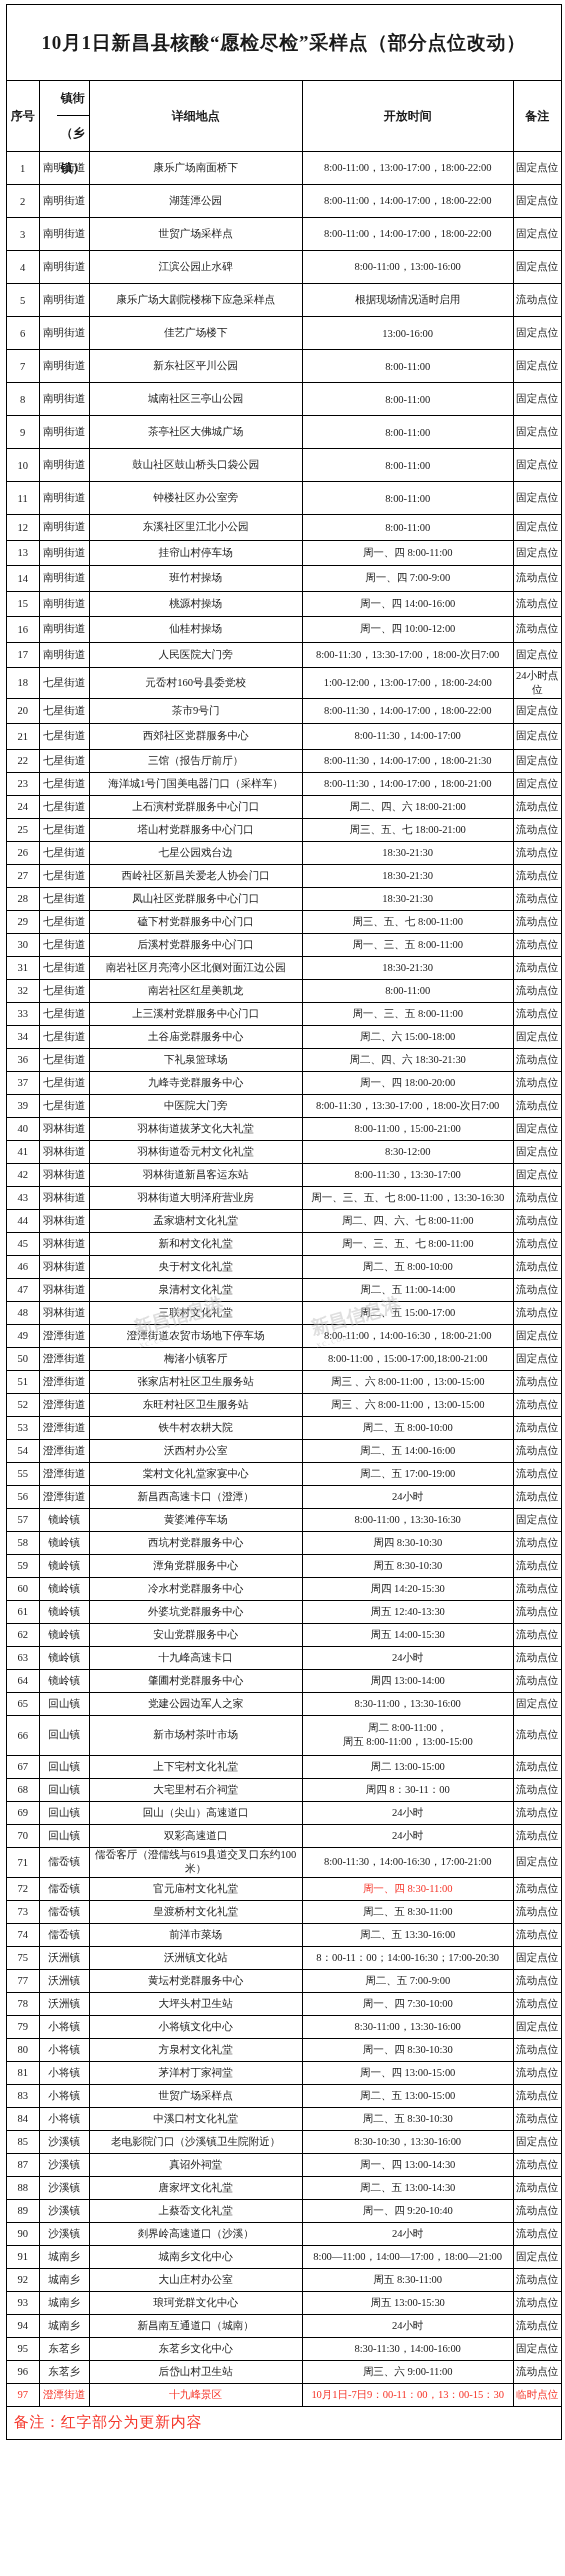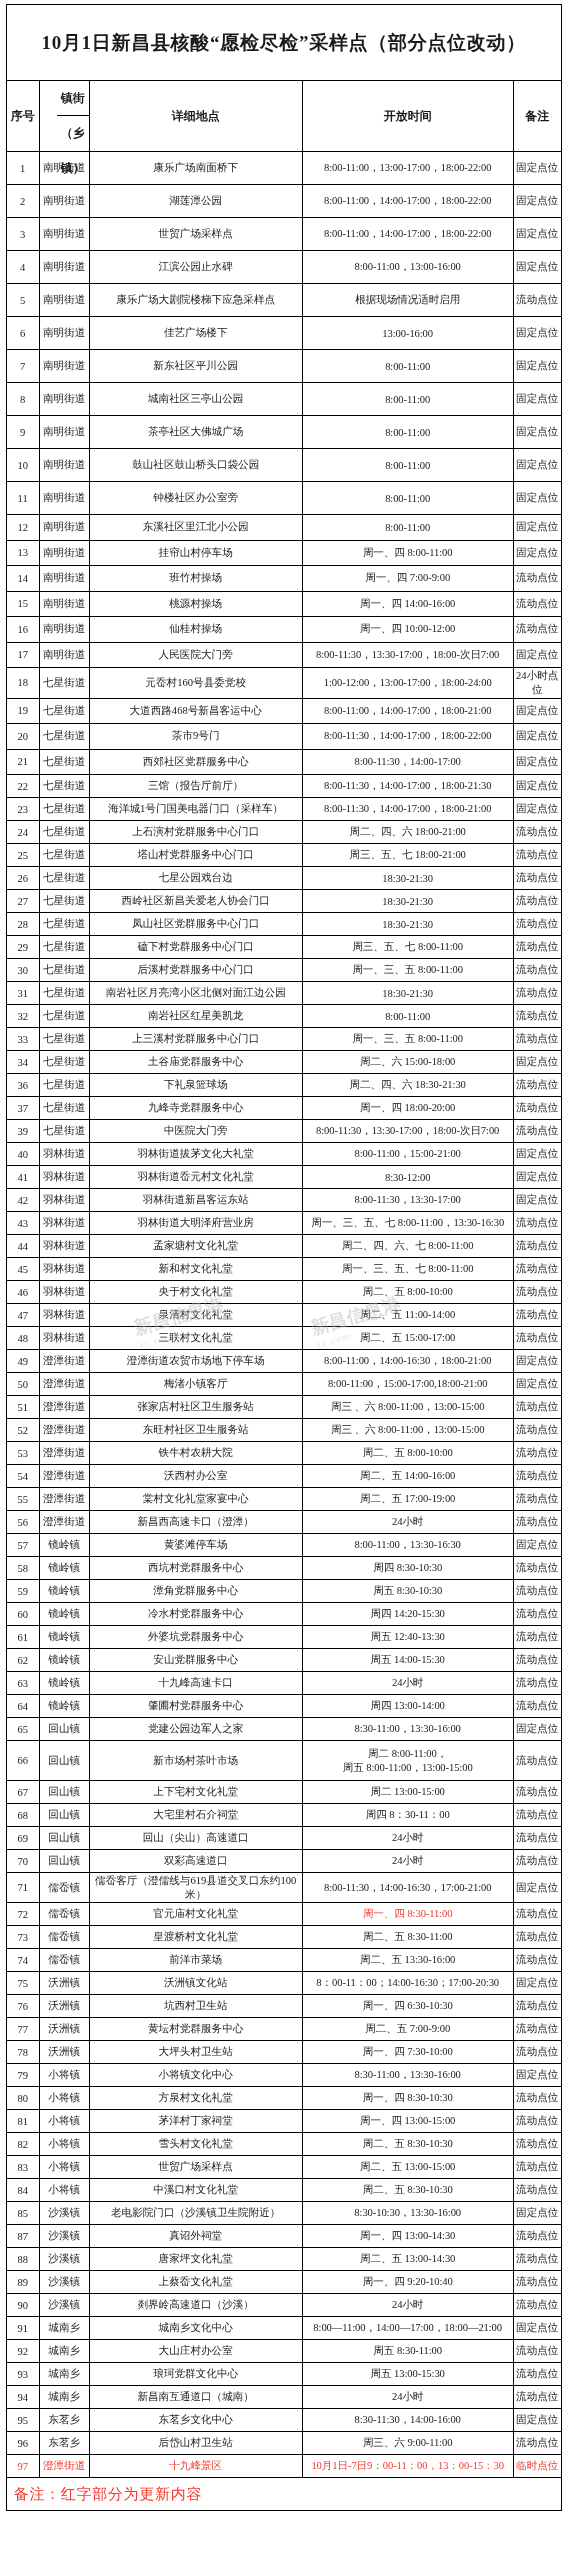--- a/index.html
+++ b/index.html
@@ -173,27 +173,20 @@
           <td>固定点位</td>
         </tr>
         <tr class="h36">
           <td>18</td>
           <td>七星街道</td>
           <td>元岙村160号县委党校</td>
           <td class="time">1:00-12:00，13:00-17:00，18:00-24:00</td>
           <td>24小时点位</td>
         </tr>
         <tr class="h36">
-          <td>19</td>
-          <td>七星街道</td>
-          <td>大道西路468号新昌客运中心</td>
-          <td class="time">8:00-11:00，14:00-17:00，18:00-21:00</td>
-          <td>固定点位</td>
-        </tr>
-        <tr class="h36">
           <td>20</td>
           <td>七星街道</td>
           <td>茶市9号门</td>
           <td class="time">8:00-11:30，14:00-17:00，18:00-22:00</td>
           <td>固定点位</td>
         </tr>
         <tr class="h36">
           <td>21</td>
           <td>七星街道</td>
           <td>西郊社区党群服务中心</td>
@@ -559,27 +552,20 @@
           <td>流动点位</td>
         </tr>
         <tr>
           <td>75</td>
           <td>沃洲镇</td>
           <td>沃洲镇文化站</td>
           <td class="time">8：00-11：00；14:00-16:30；17:00-20:30</td>
           <td>固定点位</td>
         </tr>
         <tr>
-          <td>76</td>
-          <td>沃洲镇</td>
-          <td>坑西村卫生站</td>
-          <td class="time">周一、四 6:30-10:30</td>
-          <td>流动点位</td>
-        </tr>
-        <tr>
           <td>77</td>
           <td>沃洲镇</td>
           <td>黄坛村党群服务中心</td>
           <td class="time">周二、五 7:00-9:00</td>
           <td>流动点位</td>
         </tr>
         <tr>
           <td>78</td>
           <td>沃洲镇</td>
           <td>大坪头村卫生站</td>
@@ -598,27 +584,20 @@
           <td>小将镇</td>
           <td>方泉村文化礼堂</td>
           <td class="time">周一、四 8:30-10:30</td>
           <td>流动点位</td>
         </tr>
         <tr>
           <td>81</td>
           <td>小将镇</td>
           <td>茅洋村丁家祠堂</td>
           <td class="time">周一、四 13:00-15:00</td>
-          <td>流动点位</td>
-        </tr>
-        <tr>
-          <td>82</td>
-          <td>小将镇</td>
-          <td>雪头村文化礼堂</td>
-          <td class="time">周二、五 8:30-10:30</td>
           <td>流动点位</td>
         </tr>
         <tr>
           <td>83</td>
           <td>小将镇</td>
           <td>世贸广场采样点</td>
           <td class="time">周二、五 13:00-15:00</td>
           <td>流动点位</td>
         </tr>
         <tr>

